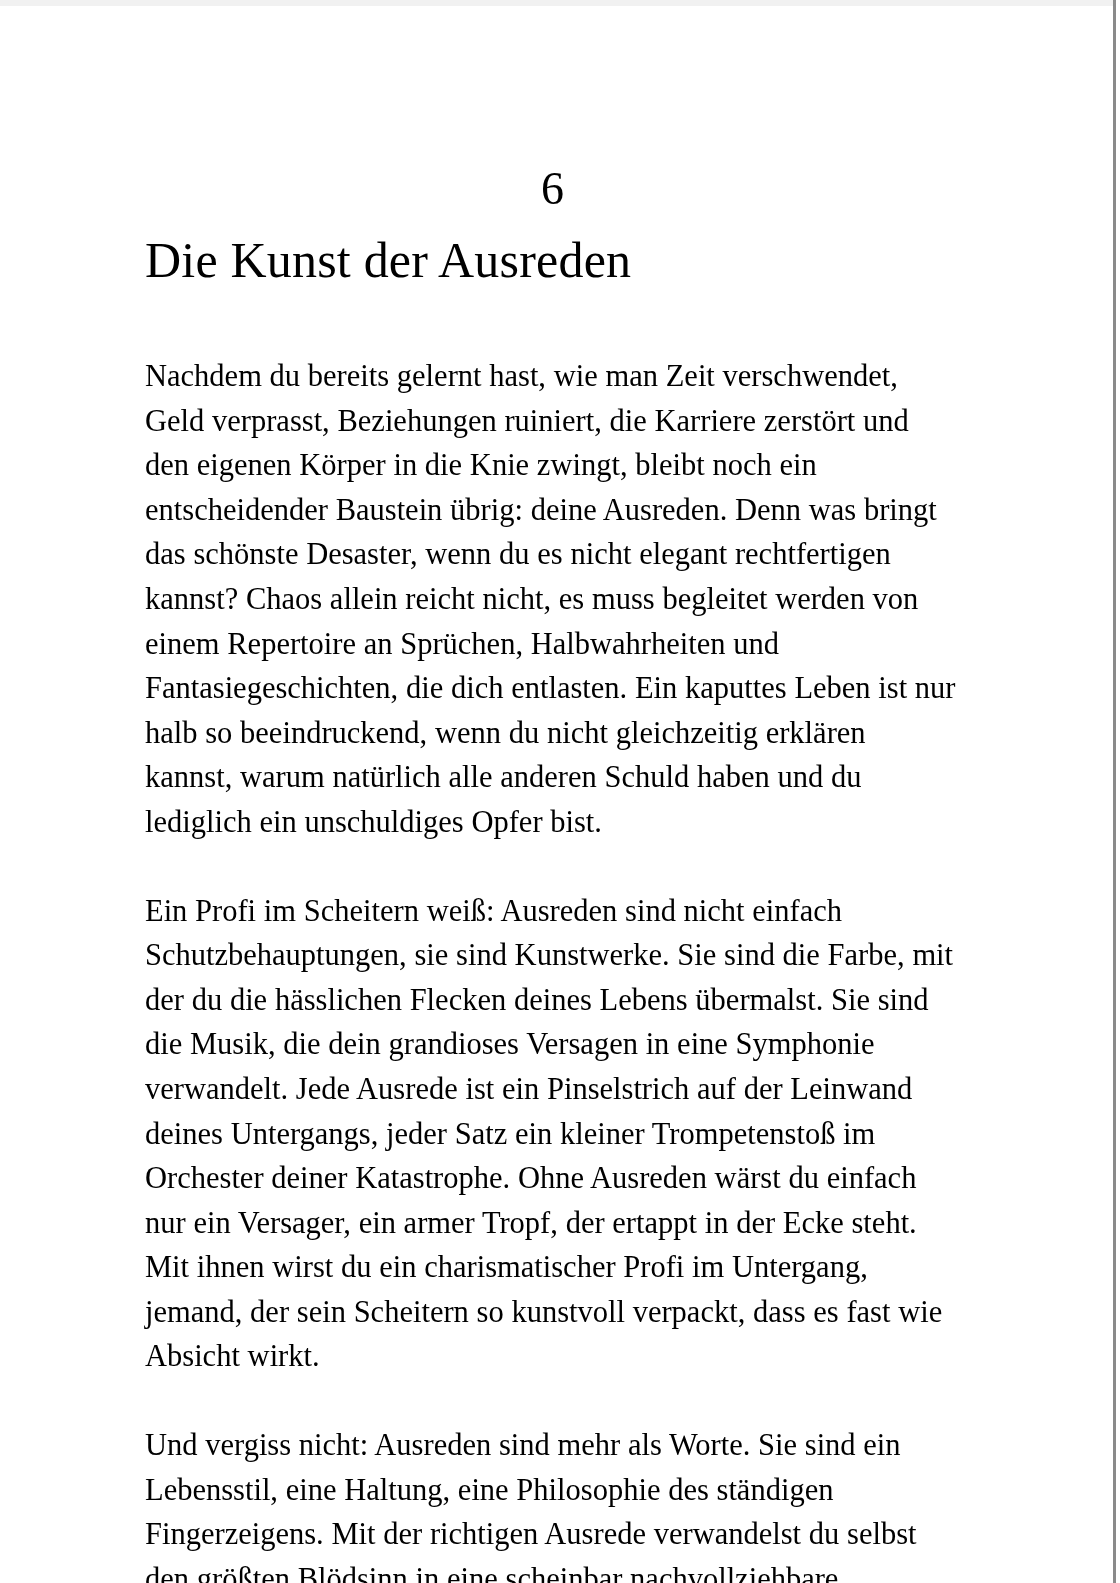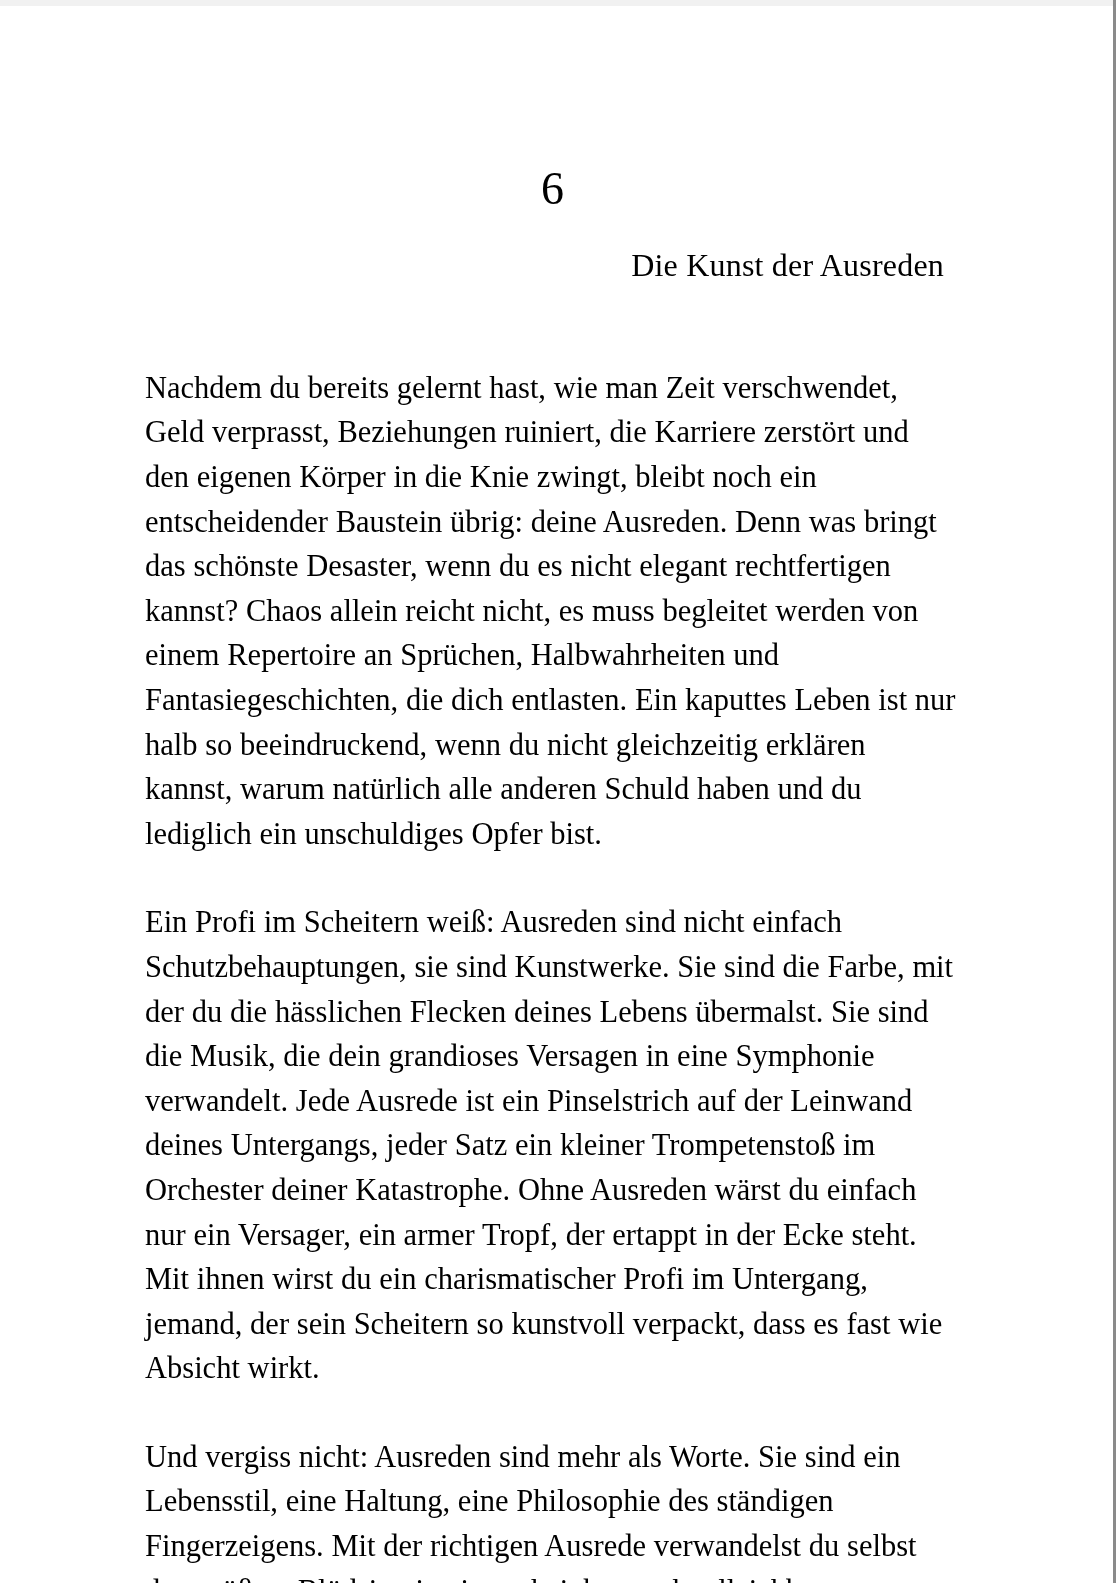--- a/index.html
+++ b/index.html
@@ -71,25 +71,25 @@
     text-align: center;
     font-family: "Liberation Serif", "DejaVu Serif", serif;
     font-size: 46px;
     font-weight: 400;
     line-height: 1;
     color: #000000;
     padding-top: 166px;
   }
 
   .chapter-title {
-    margin: 16px;
+    margin: 0;
     padding: 0;
-    text-align: right;
+    text-align: left;
     font-family: "Liberation Serif", "DejaVu Serif", serif;
-    font-size: 32px;
+    font-size: 50px;
     font-weight: 400;
     line-height: 1.12;
     color: #000000;
     padding-top: 20px;
     letter-spacing: 0.2px;
   }
 
   .body-block {
     padding-top: 66px;
   }

